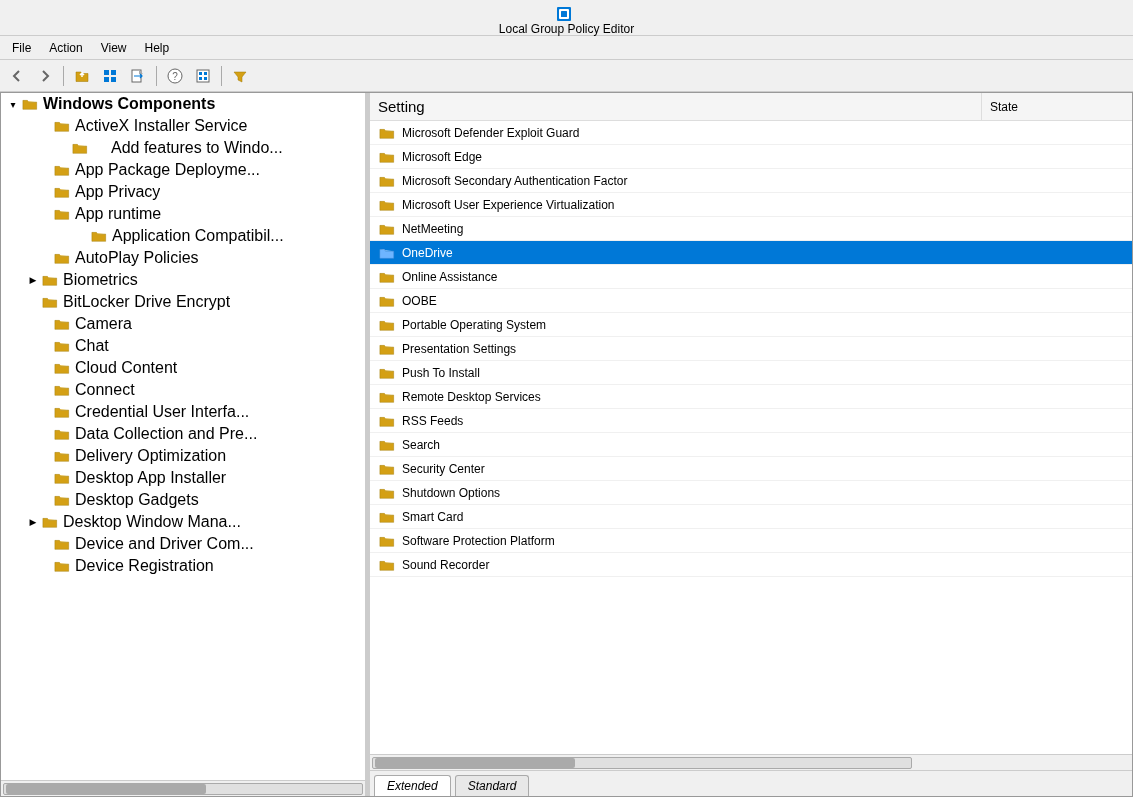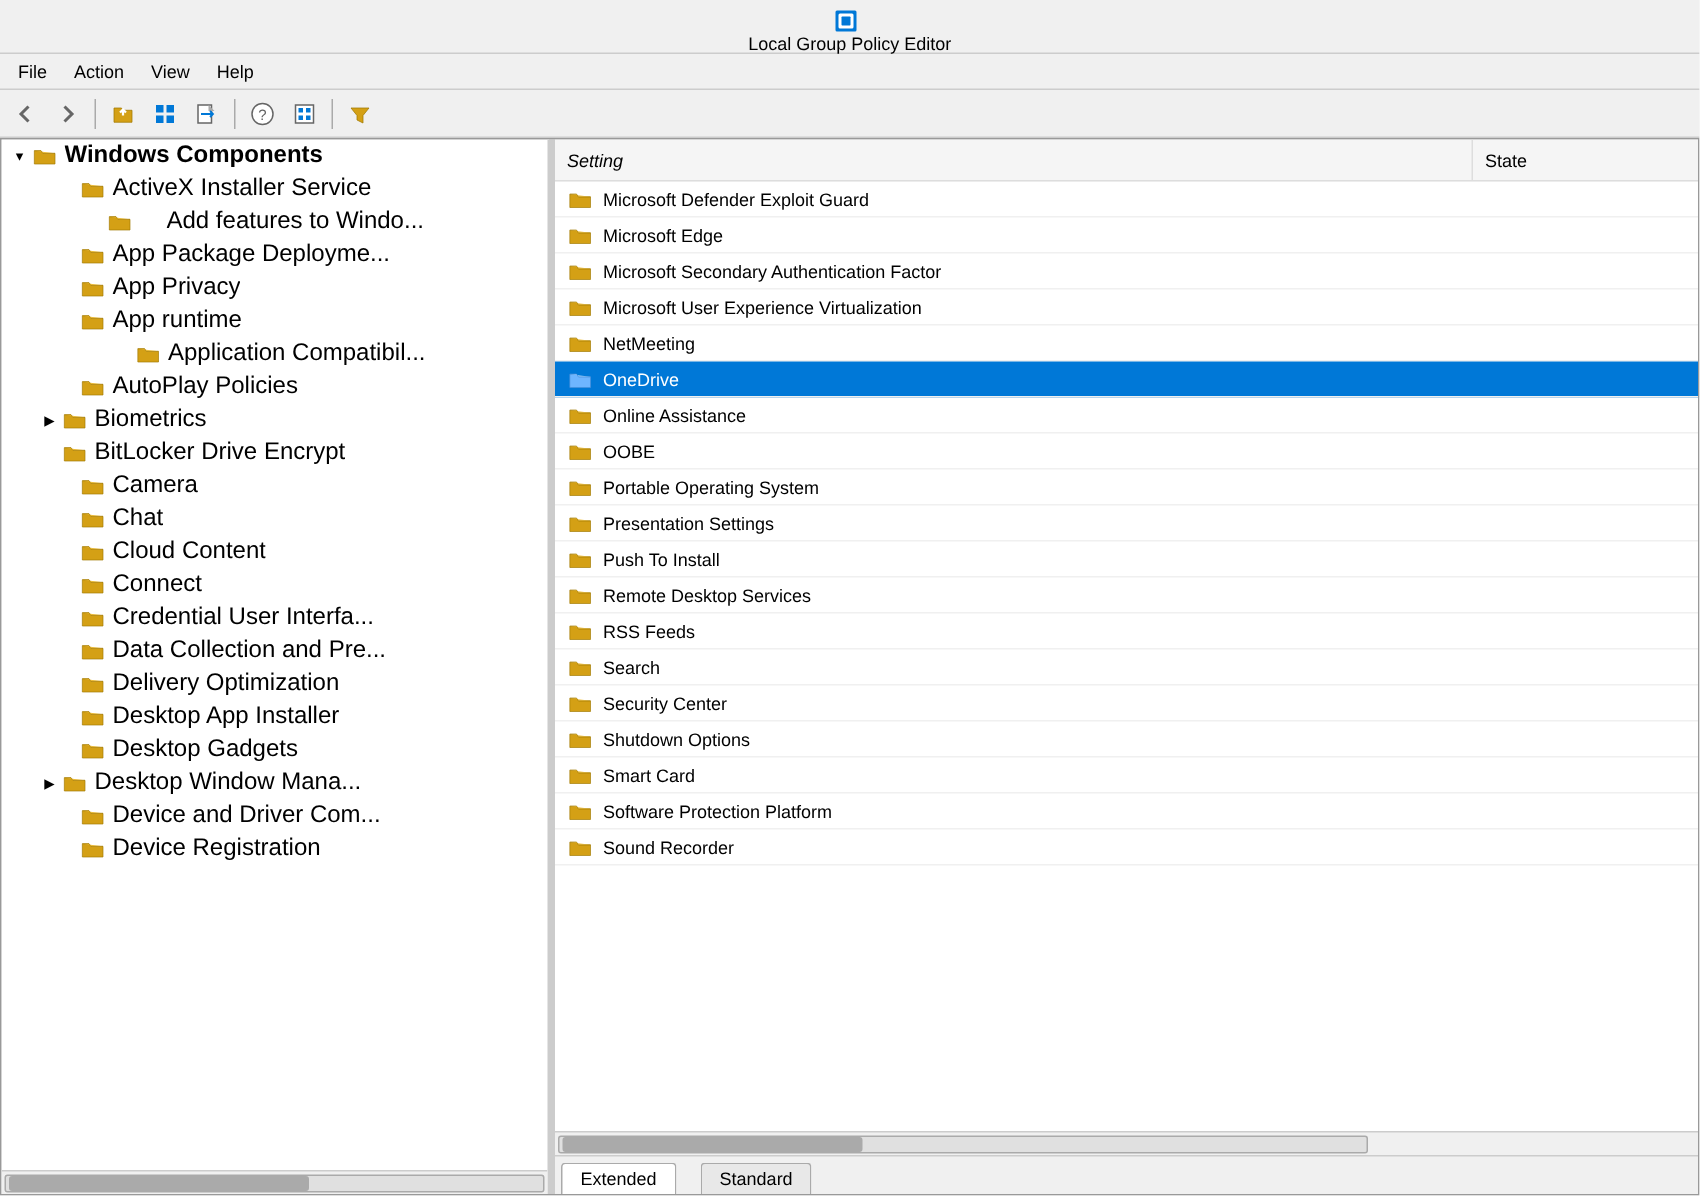--- a/index.html
+++ b/index.html
@@ -153,23 +153,23 @@
     }
     .right-pane-header {
       display: flex;
       border-bottom: 1px solid #ddd;
       background: #f5f5f5;
       height: 28px;
     }
     .col-setting {
       flex: 1;
       padding: 4px 8px;
-      font-size: 12px;
+      font-size: 15px;
       border-right: 1px solid #ddd;
-      display: flex; align-items: center; font-style: italic;
+      display: flex; align-items: center;
     }
     .col-state {
       width: 150px;
       padding: 4px 8px;
       font-size: 12px;
       display: flex; align-items: center;
     }
     .right-pane-list {
       flex: 1;
       overflow-y: auto;
@@ -208,22 +208,23 @@
       background: #f0f0f0;
       padding: 0 4px;
     }
     .tab {
       padding: 3px 12px;
       font-size: 12px;
       cursor: pointer;
       border: 1px solid #aaa;
       border-bottom: none;
       background: #e8e8e8;
-      margin-right: 16px;
+      margin-right: 4px;
       border-radius: 3px 3px 0 0;
+      font-style: italic;
     }
     .tab.active {
       background: #fff;
       border-bottom: 1px solid #fff;
       z-index: 1;
       position: relative;
       bottom: -1px;
     }
 
     

